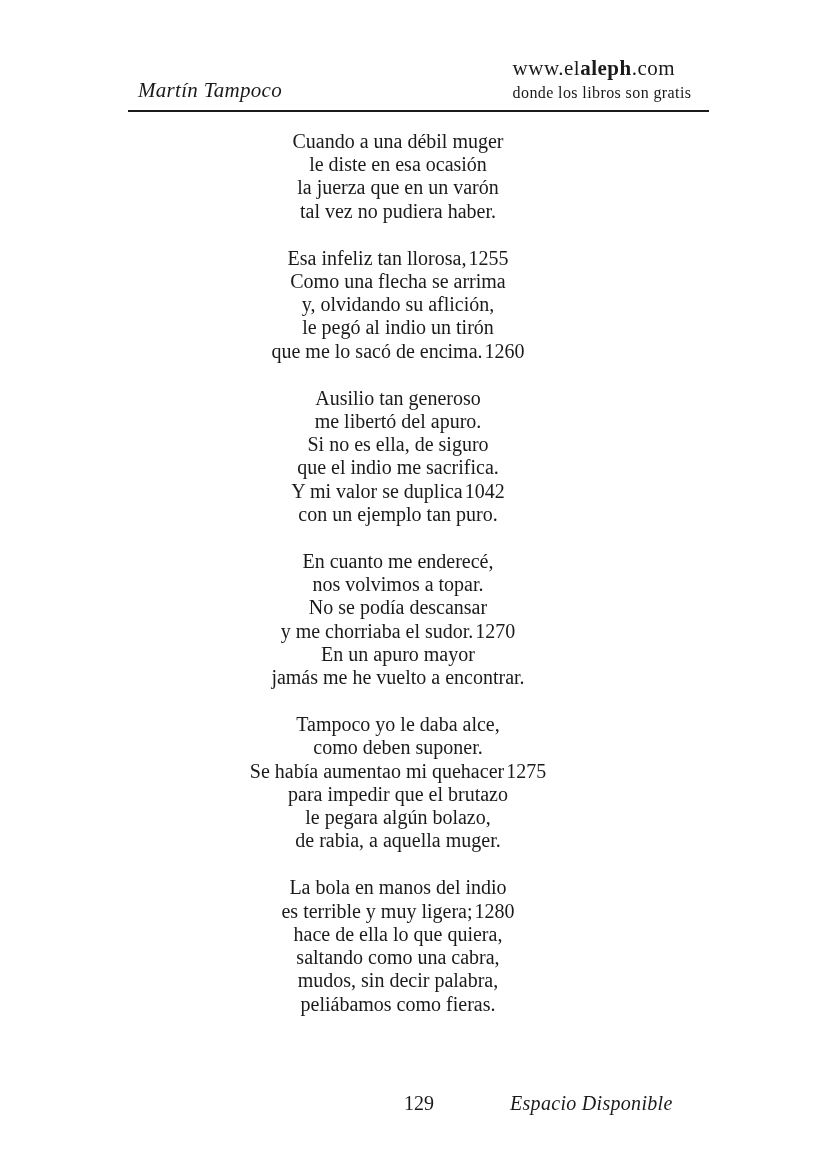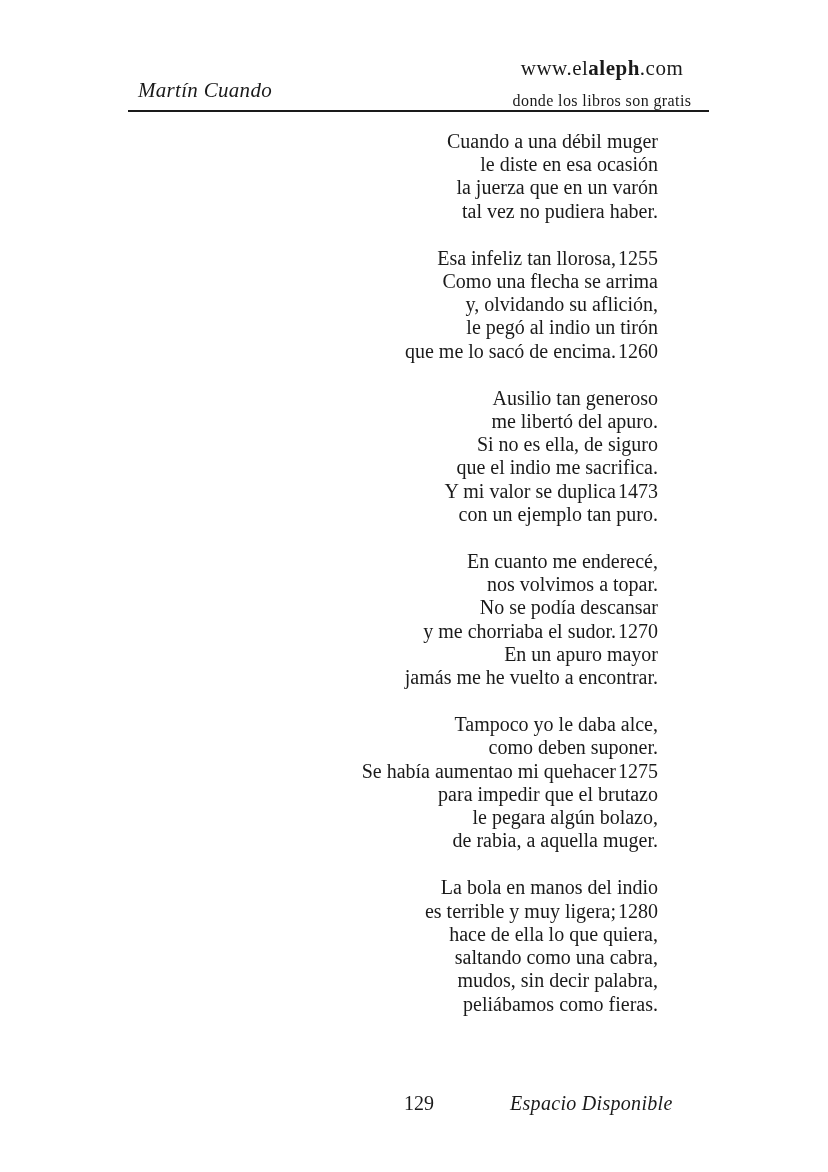--- a/index.html
+++ b/index.html
@@ -23,52 +23,51 @@
     top: 78px;
     font-size: 21px;
     font-style: italic;
     letter-spacing: 0.3px;
   }
   .site-block {
     position: absolute;
     left: 602px;
     top: 56px;
     transform: translateX(-50%);
-    text-align: center;
     white-space: nowrap;
   }
   .site-url {
     font-size: 21px;
     letter-spacing: 0.5px;
   }
   .site-url .bold { font-weight: bold; }
   .site-tagline {
     font-size: 16px;
-    margin-top: 11px;
+    margin-top: 3px;
     letter-spacing: 0.4px;
   }
   .header-rule {
     position: absolute;
     left: 128px;
     top: 110px;
     width: 581px;
     height: 2px;
     background: #1a1a1a;
   }
   
   .poem {
     position: absolute;
     left: 138px;
     top: 130px;
     width: 520px;
   }
   .stanza { margin-bottom: 24px; }
   .poem-line {
     display: flex;
-    justify-content: flex-end;
+    justify-content: center;
     align-items: baseline;
     font-size: 20px;
     line-height: 23.2px;
     white-space: nowrap;
   }
   .verse-number {
     font-size: 20px;
     text-align: right;
     min-width: 42px;
   }
@@ -86,21 +85,21 @@
     font-size: 20px;
     letter-spacing: 0.3px;
     font-style: italic;
   }
 </style>
 </head>
 <body>
 
 <div class="page">
 
-  <div class="book-title">Martín Cuando</div>
+  <div class="book-title">Martín Tampoco</div>
 
   <div class="site-block">
     <div class="site-url">
       <span>www.el</span><span class="bold">aleph</span><span>.com</span>
     </div>
     <div class="site-tagline">donde los libros son gratis</div>
   </div>
 
   <div class="header-rule"></div>
 
@@ -146,21 +145,21 @@
           <span>me libertó del apuro.</span>
         </div>
         <div class="poem-line">
           <span>Si no es ella, de siguro</span>
         </div>
         <div class="poem-line">
           <span>que el indio me sacrifica.</span>
         </div>
         <div class="poem-line">
           <span>Y mi valor se duplica</span>
-          <span class="verse-number">1473</span>
+          <span class="verse-number">1042</span>
         </div>
         <div class="poem-line">
           <span>con un ejemplo tan puro.</span>
         </div>
       </div>
       <div class="stanza">
         <div class="poem-line">
           <span>En cuanto me enderecé,</span>
         </div>
         <div class="poem-line">

